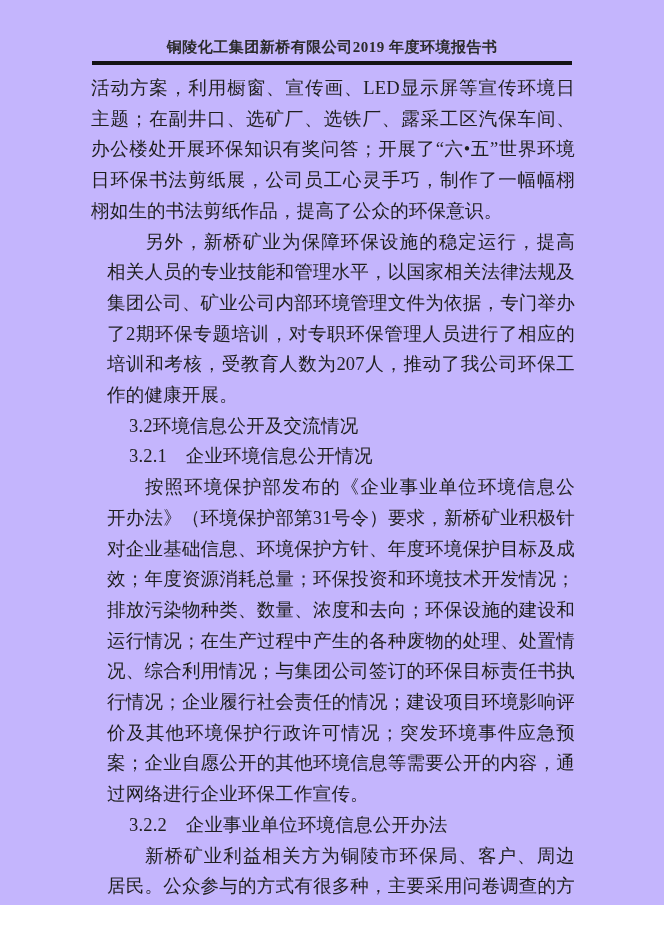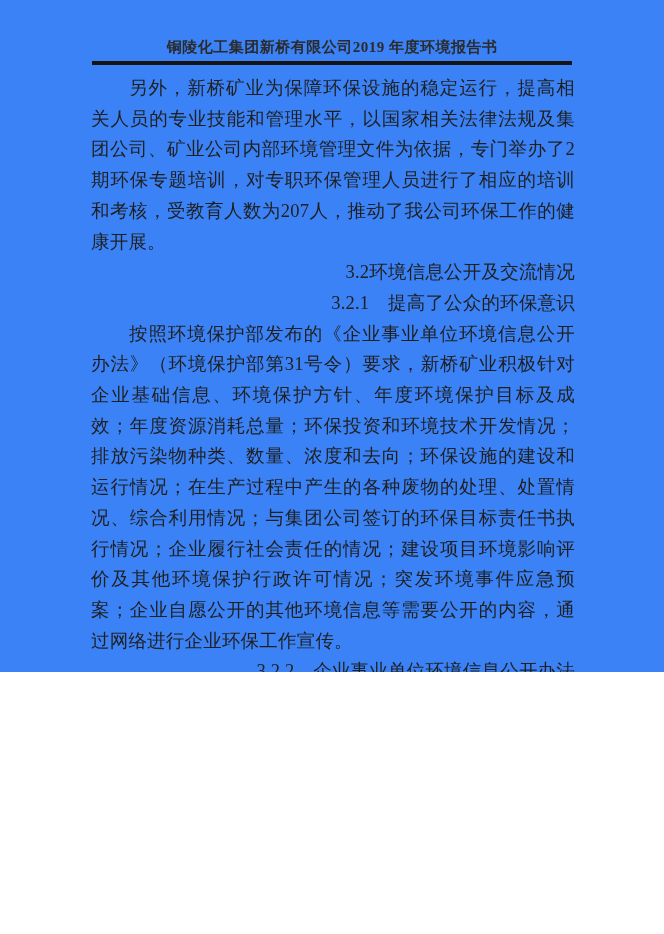--- a/index.html
+++ b/index.html
@@ -3,22 +3,22 @@
 <meta charset="utf-8">
 <style>
   html, body {
     margin: 0;
     padding: 0;
     background: #ffffff;
   }
   .page {
     position: relative;
     width: 664px;
-    height: 672px;
-    background: #3b82f6;
+    height: 905px;
+    background: #c4b5fd;
     overflow: hidden;
     font-family: "Liberation Serif", "DejaVu Serif", serif;
     color: #1f1f1f;
   }
   .header-title {
     position: absolute;
     top: 38px;
     left: 0;
     right: 0;
     text-align: center;
@@ -46,24 +46,25 @@
     text-align: justify;
     text-justify: inter-character;
     letter-spacing: 0.2px;
   }
   .doc-body p {
     margin: 0;
     padding: 0;
   }
   .doc-body p.indent {
     text-indent: 38px;
+    margin-left: 16px;
   }
   .doc-body p.heading {
     text-indent: 38px;
-    text-align: right;
+    text-align: left;
     font-family: Liberation Serif, serif;
   }
   .page-number {
     position: absolute;
     top: 868px;
     left: 0;
     right: 0;
     text-align: center;
     font-size: 14px;
     color: #242424;
@@ -73,22 +74,23 @@
 </head>
 <body>
 
 <div class="page">
 
   <div class="header-title">铜陵化工集团新桥有限公司2019 年度环境报告书</div>
 
   <div class="header-rule"></div>
 
   <div class="doc-body">
+    <p class="body-text">活动方案，利用橱窗、宣传画、LED显示屏等宣传环境日主题；在副井口、选矿厂、选铁厂、露采工区汽保车间、办公楼处开展环保知识有奖问答；开展了“六•五”世界环境日环保书法剪纸展，公司员工心灵手巧，制作了一幅幅栩栩如生的书法剪纸作品，提高了公众的环保意识。</p>
     <p class="body-text indent">另外，新桥矿业为保障环保设施的稳定运行，提高相关人员的专业技能和管理水平，以国家相关法律法规及集团公司、矿业公司内部环境管理文件为依据，专门举办了2期环保专题培训，对专职环保管理人员进行了相应的培训和考核，受教育人数为207人，推动了我公司环保工作的健康开展。</p>
     <p class="heading">3.2环境信息公开及交流情况</p>
-    <p class="heading">3.2.1　提高了公众的环保意识</p>
+    <p class="heading">3.2.1　企业环境信息公开情况</p>
     <p class="body-text indent">按照环境保护部发布的《企业事业单位环境信息公开办法》（环境保护部第31号令）要求，新桥矿业积极针对企业基础信息、环境保护方针、年度环境保护目标及成效；年度资源消耗总量；环保投资和环境技术开发情况；排放污染物种类、数量、浓度和去向；环保设施的建设和运行情况；在生产过程中产生的各种废物的处理、处置情况、综合利用情况；与集团公司签订的环保目标责任书执行情况；企业履行社会责任的情况；建设项目环境影响评价及其他环境保护行政许可情况；突发环境事件应急预案；企业自愿公开的其他环境信息等需要公开的内容，通过网络进行企业环保工作宣传。</p>
     <p class="heading">3.2.2　企业事业单位环境信息公开办法</p>
     <p class="body-text indent">新桥矿业利益相关方为铜陵市环保局、客户、周边居民。公众参与的方式有很多种，主要采用问卷调查的方法，动员评价区域内居民、</p>
   </div>
 
 
 </div>
 
 </body></html>

